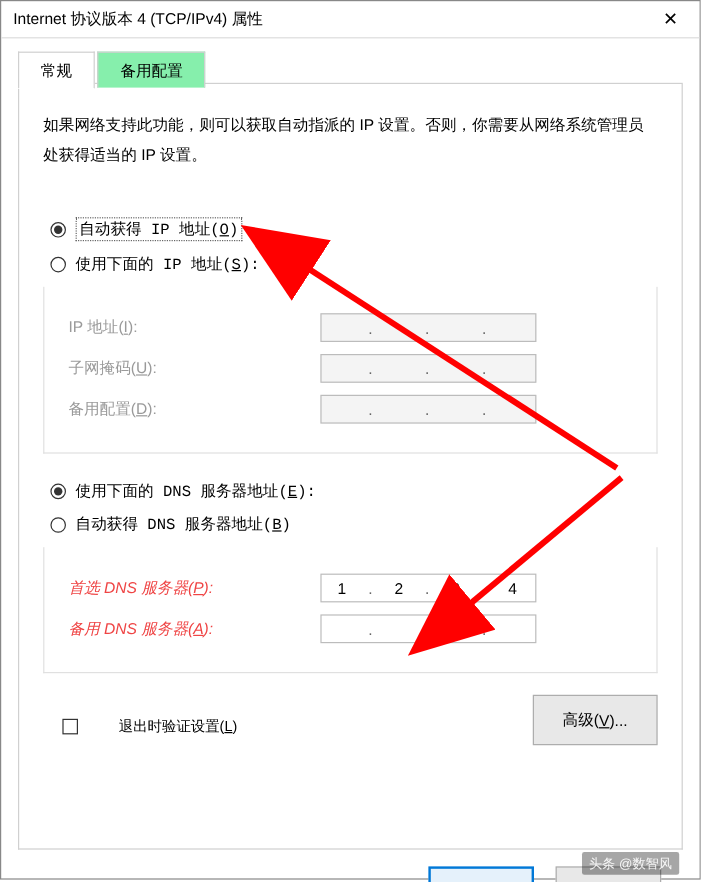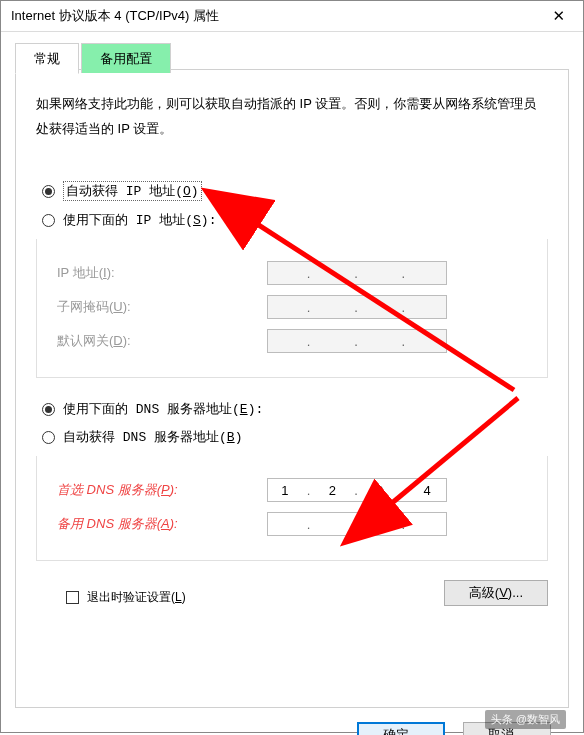--- a/index.html
+++ b/index.html
@@ -46,24 +46,24 @@
     .field-label { width: 210px; font-size: 13px; color: #9a9a9a; }
     .field-label.enabled { color: #ef4444; font-style: italic; }
     .ip-input {
       width: 180px; height: 24px; border: 1px solid #bcbcbc; background: #fff;
       display: flex; align-items: center; justify-content: space-around;
       font-size: 13px; letter-spacing: 2px;
     }
     .ip-input.disabled { background: #f4f4f4; color: #999; }
     .ip-dot { color: #666; }
     .ip-oct { width: 30px; text-align: center; }
-    .checkbox-row { display: flex; align-items: center; margin-left: 30px; margin-top: 10px; }
+    .checkbox-row { display: flex; align-items: center; margin-left: 16px; margin-top: 10px; gap: 26px; }
     .checkbox { width: 13px; height: 13px; border: 1px solid #333; margin-right: 8px; }
     .btn {
-      min-width: 88px; height: 26px; border: 1px solid #adadad; background: #e8e8e8;
+      min-width: 88px; height: 42px; border: 1px solid #adadad; background: #e8e8e8;
       font-size: 13px; display: inline-flex; align-items: center; 
       padding: 0 24px; margin-left: 10px;
     }
     .btn.primary { border: 2px solid #0078d7; background: #e5f1fb; }
     .btn.adv { background: #e8e8e8; }
     .footer-row { display: flex; justify-content: flex-end; padding: 14px 18px 0 0; gap: 8px; }
     .arrow-svg { position: absolute; top: 0; left: 0; pointer-events: none; }
     .watermark {
       position: absolute; right: 18px; bottom: 6px; font-size: 11px;
       color: rgba(255,255,255,0.9); background: rgba(0,0,0,0.35);
@@ -124,21 +124,21 @@
               <span class="ip-dot">.</span>
               <span class="ip-oct"></span>
               <span class="ip-dot">.</span>
               <span class="ip-oct"></span>
               <span class="ip-dot">.</span>
               <span class="ip-oct"></span>
           </div>
         </div>
         <div class="field-row">
           <span class="field-label">
-            <span>默认网关(</span><span class="underline-key">D</span><span>):</span>
+            <span>备用配置(</span><span class="underline-key">D</span><span>):</span>
           </span>
           <div class="ip-input disabled">
             <span class="ip-oct"></span>
               <span class="ip-dot">.</span>
               <span class="ip-oct"></span>
               <span class="ip-dot">.</span>
               <span class="ip-oct"></span>
               <span class="ip-dot">.</span>
               <span class="ip-oct"></span>
           </div>

